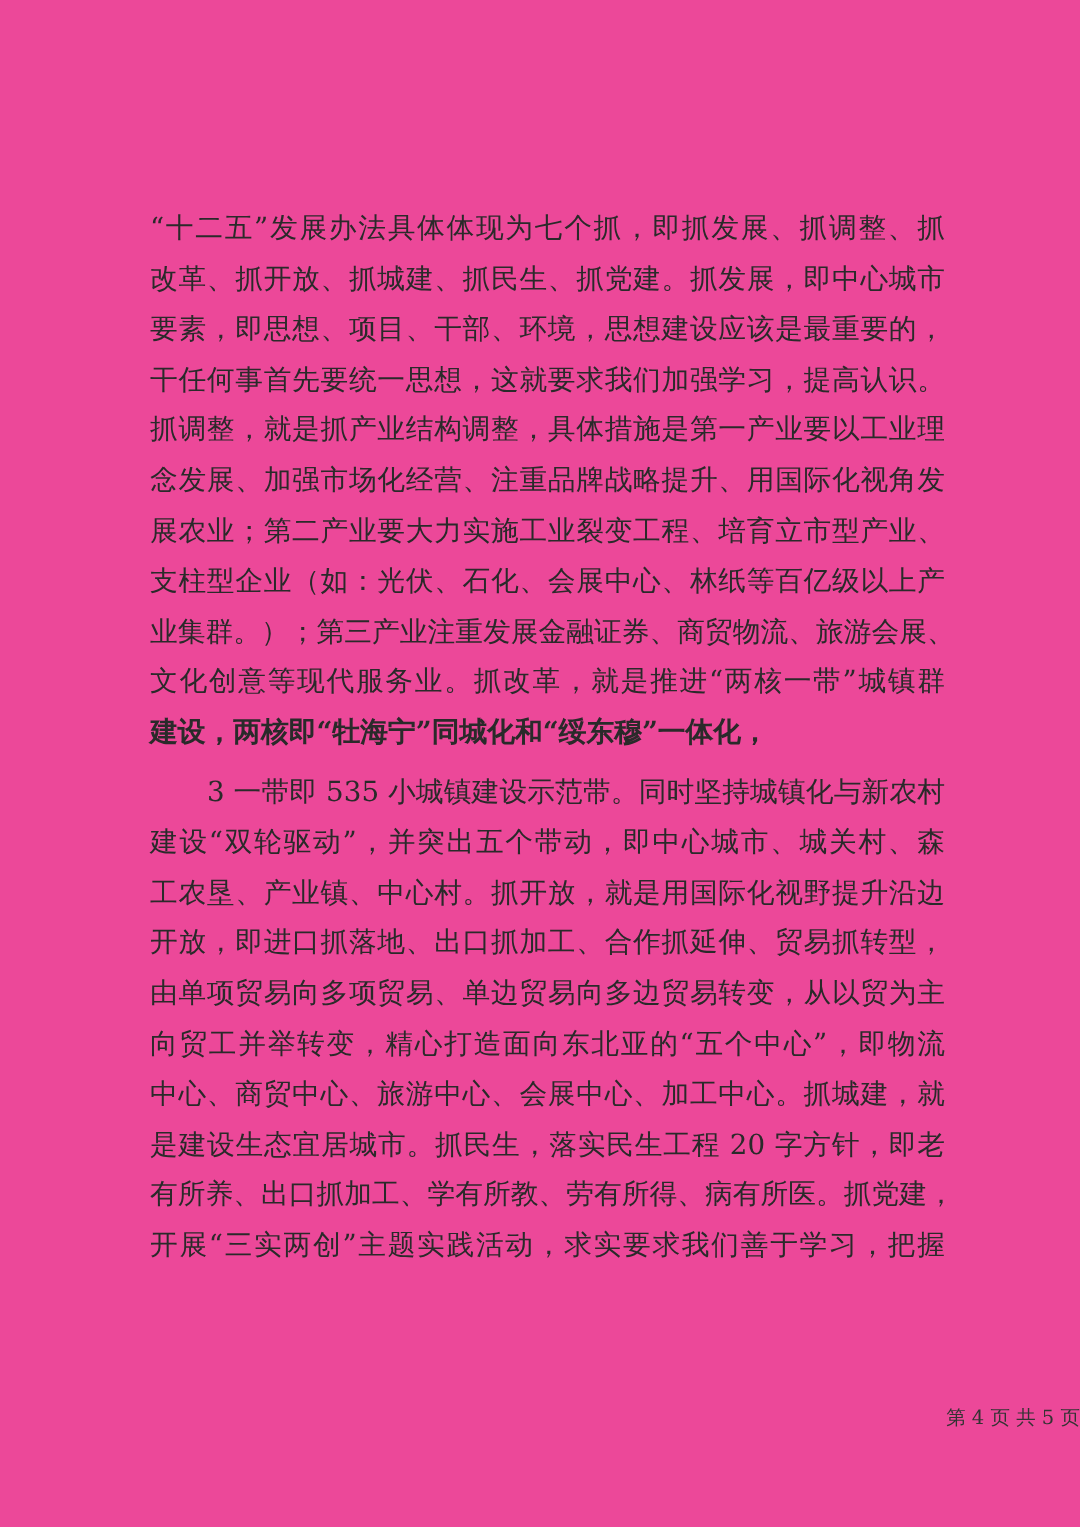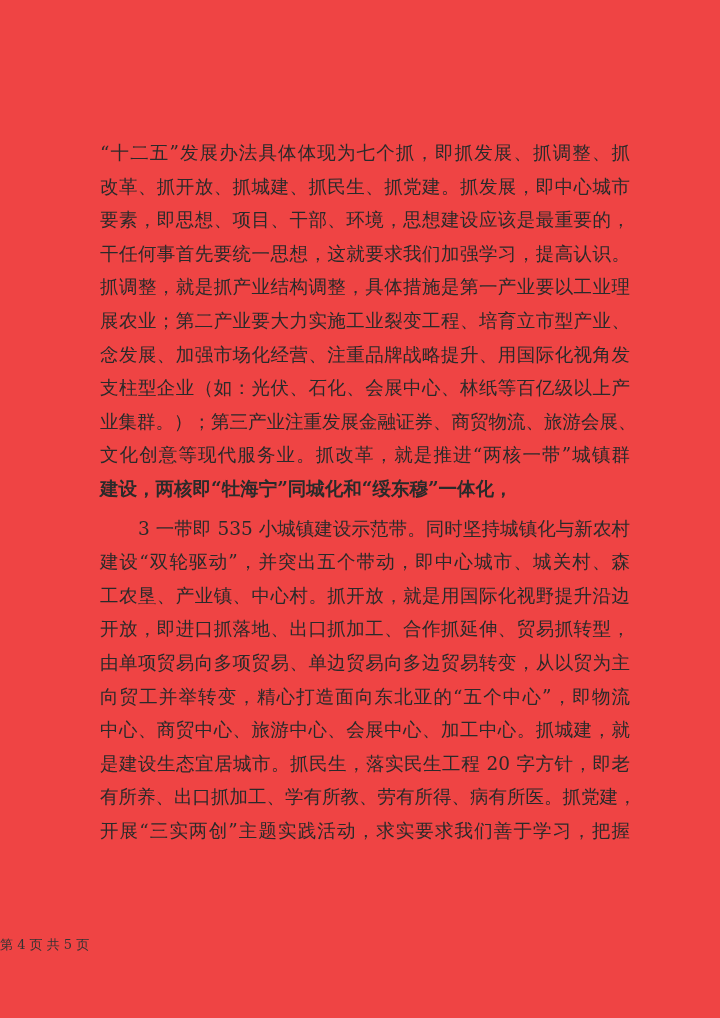--- a/index.html
+++ b/index.html
@@ -13,21 +13,21 @@
       position: relative;
       overflow: hidden;
       font-family: "DejaVu Serif", "Liberation Serif", serif;
       color: #222222;
     }
     .page {
       position: absolute;
       left: 0; top: 0;
       width: 720px;
       height: 1018px;
-      background: #ef4444;
+      background: #ec4899;
     }
     .body-text {
       position: absolute;
       left: 100px;
       top: 136px;
       width: 530px;
     }
     .line {
       height: 33.6px;
       line-height: 33.6px;
@@ -45,39 +45,39 @@
       height: 6px;
     }
     .line.indent {
       padding-left: 38px;
     }
     .footer {
       position: absolute;
       left: 0;
       width: 720px;
       top: 936px;
-      text-align: left;
+      text-align: right;
       font-size: 13px;
       color: #333333;
     }
   </style>
 </head>
 <body>
 
 <div class="page">
   <div class="body-text">
 
     <div>
       <div class="line">“十二五”发展办法具体体现为七个抓，即抓发展、抓调整、抓</div>
       <div class="line">改革、抓开放、抓城建、抓民生、抓党建。抓发展，即中心城市</div>
       <div class="line">要素，即思想、项目、干部、环境，思想建设应该是最重要的，</div>
       <div class="line">干任何事首先要统一思想，这就要求我们加强学习，提高认识。</div>
       <div class="line">抓调整，就是抓产业结构调整，具体措施是第一产业要以工业理</div>
+      <div class="line">念发展、加强市场化经营、注重品牌战略提升、用国际化视角发</div>
       <div class="line">展农业；第二产业要大力实施工业裂变工程、培育立市型产业、</div>
-      <div class="line">念发展、加强市场化经营、注重品牌战略提升、用国际化视角发</div>
       <div class="line">支柱型企业（如：光伏、石化、会展中心、林纸等百亿级以上产</div>
       <div class="line">业集群。）；第三产业注重发展金融证券、商贸物流、旅游会展、</div>
       <div class="line">文化创意等现代服务业。抓改革，就是推进“两核一带”城镇群</div>
       <div class="line last">建设，两核即“牡海宁”同城化和“绥东穆”一体化，</div>
     </div>
     <div class="para-gap"></div>
 
     <div>
       <div class="line indent">3 一带即 535 小城镇建设示范带。同时坚持城镇化与新农村</div>
       <div class="line">建设“双轮驱动”，并突出五个带动，即中心城市、城关村、森</div>

